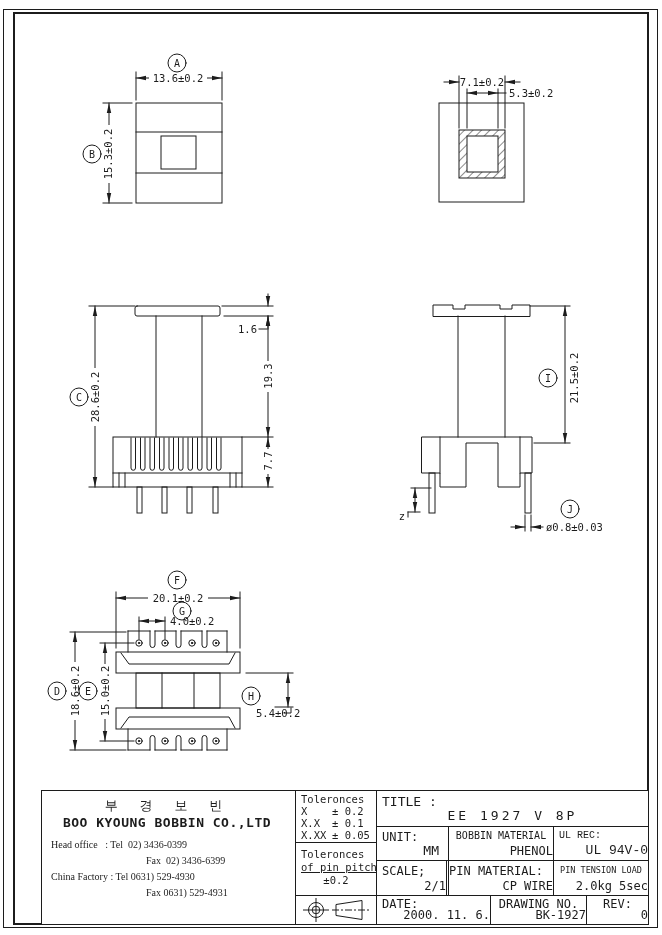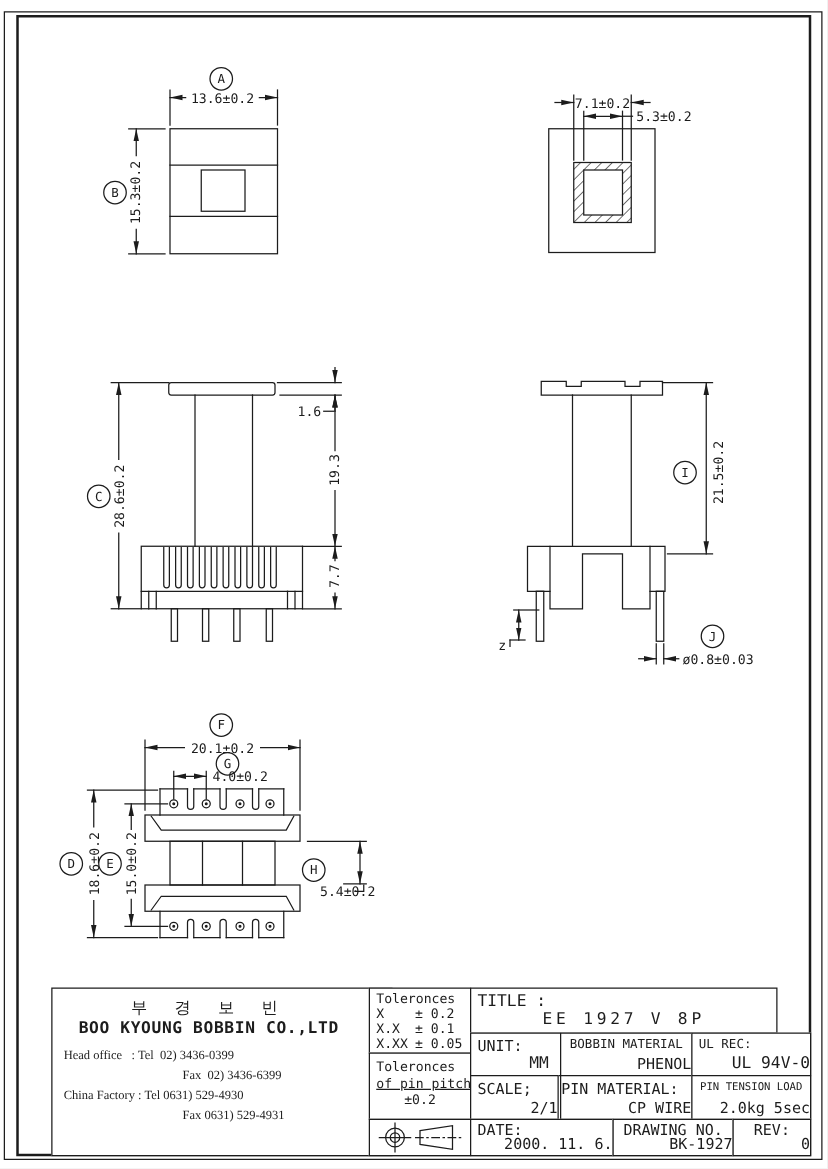--- a/index.html
+++ b/index.html
@@ -274,34 +274,34 @@
     <svg width="80" height="28" viewBox="0 0 80 28" fill="none" stroke="#1c1c1c" stroke-width="1" style="position:absolute;left:0;top:0;">
       <circle cx="20" cy="14" r="7.5"></circle>
       <circle cx="20" cy="14" r="3.8"></circle>
       <line x1="20" y1="2" x2="20" y2="26"></line>
       <line x1="7" y1="14" x2="33" y2="14"></line>
       <path d="M40,8.5 L66,4.5 L66,23.5 L40,19.5 Z"></path>
       <line x1="36" y1="14" x2="75" y2="14" stroke-dasharray="7 2 2 2"></line>
     </svg>
   </div>
 
-  <div class="tb" style="left:376px;top:790px;width:246px;height:37px;">
+  <div class="tb" style="left:376px;top:790px;width:273px;height:37px;">
     <div class="lbl f13 tl">TITLE :</div>
     <div class="val f13" style="left:0;right:0;bottom:3px;text-align:center;letter-spacing:3px;">EE 1927 V 8P</div>
   </div>
 
   <div class="tb" style="left:376px;top:826px;width:73px;height:35px;">
     <div class="lbl f12 tl">UNIT:</div>
     <div class="val f13 vr">MM</div>
   </div>
   <div class="tb" style="left:448px;top:826px;width:106px;height:35px;">
     <div class="lbl f10" style="left:0;right:0;top:3px;text-align:center;">BOBBIN MATERIAL</div>
     <div class="val f12 vc">PHENOL</div>
   </div>
-  <div class="tb" style="left:553px;top:826px;width:96px;height:35px;">
+  <div class="tb" style="left:553px;top:826px;width:96px;height:35px;font-family:Liberation Mono, monospace;">
     <div class="lbl f10 tl">UL REC:</div>
     <div class="val f13 vc">UL 94V-0</div>
   </div>
 
   <div class="tb" style="left:376px;top:860px;width:71px;height:36px;">
     <div class="lbl f12 tl">SCALE;</div>
     <div class="val f12 vc">2/1</div>
   </div>
   <div class="tb" style="left:448px;top:860px;width:106px;height:36px;">
     <div class="lbl f12" style="left:0;right:0;top:3px;">PIN MATERIAL:</div>

